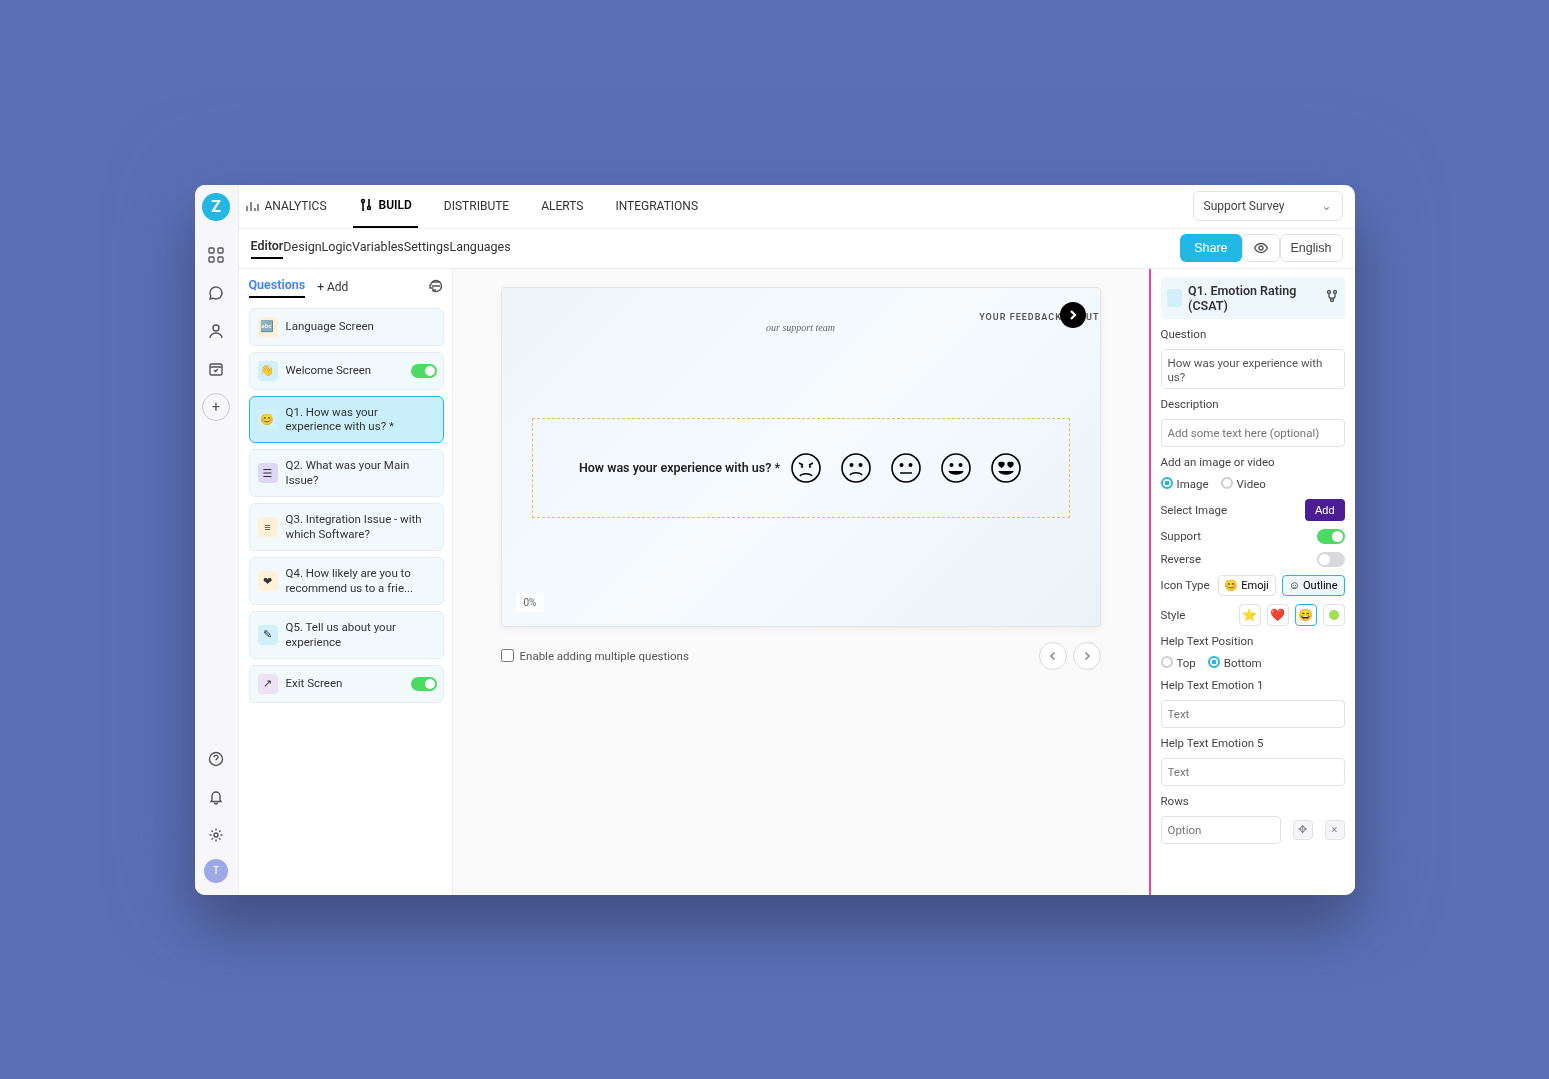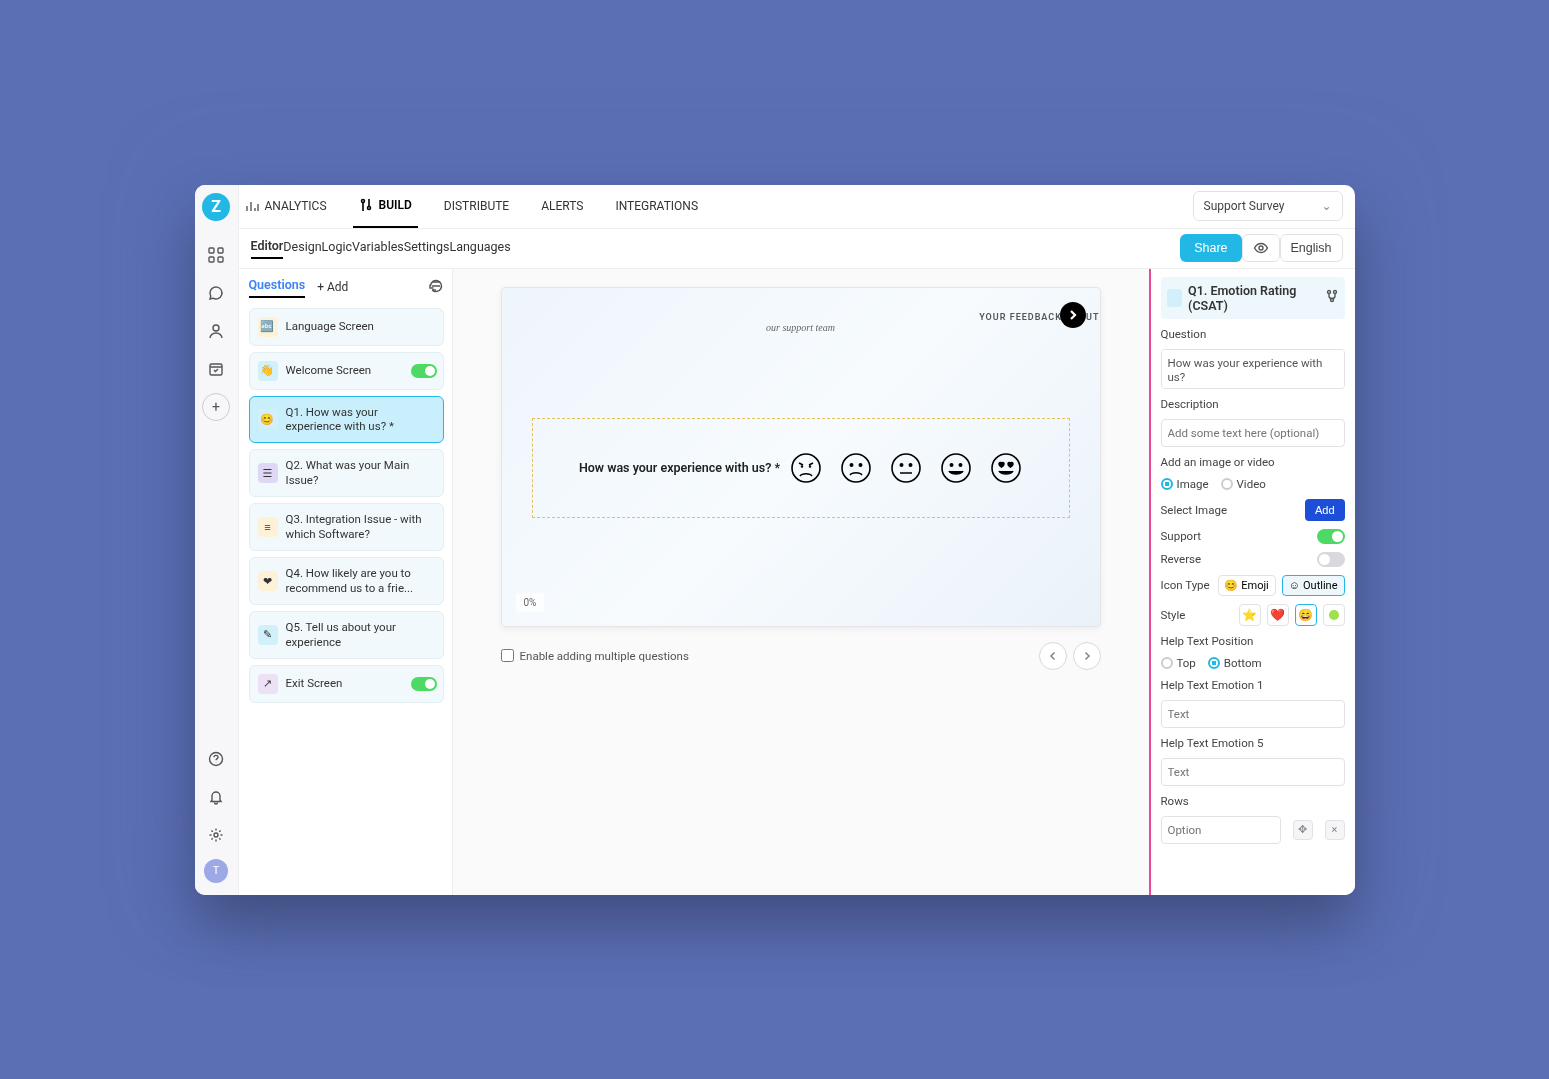--- a/index.html
+++ b/index.html
@@ -62,25 +62,25 @@
   .nav-circle { width: 28px; height: 28px; border: 1px solid #d8d8db; border-radius: 50%; display: flex; align-items: center; justify-content: center; color: #888; cursor: pointer; margin-left: 6px; background: #fff; }
   
   .props { width: 206px; border-left: 2px solid #ec4899; padding: 8px 10px; display: flex; flex-direction: column; gap: 8px; overflow-y: auto; background: #fff; }
   .prop-header { display: flex; align-items: center; gap: 6px; font-size: 12.5px; font-weight: 600; color: #333; background: #eef8fc; padding: 6px; border-radius: 4px; }
   .prop-header .ph-icon { width: 18px; height: 18px; background: #d2f0f9; border-radius: 3px; }
   .branch-icon { margin-left: auto; color: #666; cursor: pointer; }
   .prop-label { font-size: 11.5px; color: #444; }
   .prop-input, .prop-textarea { width: 100%; border: 1px solid #e2e2e6; border-radius: 4px; font-size: 11.5px; padding: 6px; color: #555; font-family: inherit; }
   .prop-textarea { resize: none; height: 40px; }
   .radio-row { display: flex; gap: 12px; align-items: center; font-size: 11.5px; color: #444; }
-  .radio-opt { display: flex; align-items: center; gap: 4px; cursor: pointer; }
+  .radio-opt { display: flex; gap: 4px; cursor: pointer; }
   .radio-dot { width: 12px; height: 12px; border: 2px solid #ccc; border-radius: 50%; }
   .radio-opt.sel .radio-dot { border-color: #22b8e6; background: radial-gradient(circle, #22b8e6 40%, #fff 45%); }
   .row-split { display: flex; align-items: center; justify-content: space-between; }
-  .btn-add-sm { background: #1d4ed8; color: #fff; font-size: 11px; border: none; border-radius: 4px; height: 22px; padding: 0 10px; cursor: pointer; }
+  .btn-add-sm { background: #4c1d95; color: #fff; font-size: 11px; border: none; border-radius: 4px; height: 22px; padding: 0 10px; cursor: pointer; }
   .toggle-sm { width: 28px; height: 15px; border-radius: 8px; position: relative; cursor: pointer; }
   .toggle-sm.on { background: #4cd964; }
   .toggle-sm.off { background: #d9d9dd; }
   .toggle-sm::after { content: ""; position: absolute; width: 11px; height: 11px; border-radius: 50%; background: #fff; top: 2px; }
   .toggle-sm.on::after { right: 2px; }
   .toggle-sm.off::after { left: 2px; }
   .btn-group { display: flex; gap: 6px; }
   .btn-chip { border: 1px solid #e2e2e6; border-radius: 4px; font-size: 11px; padding: 3px 6px; cursor: pointer; display: flex; align-items: center; gap: 3px; background: #fff; }
   .btn-chip.sel { border-color: #22b8e6; background: #eef8fc; }
   .style-row { display: flex; gap: 6px; }

